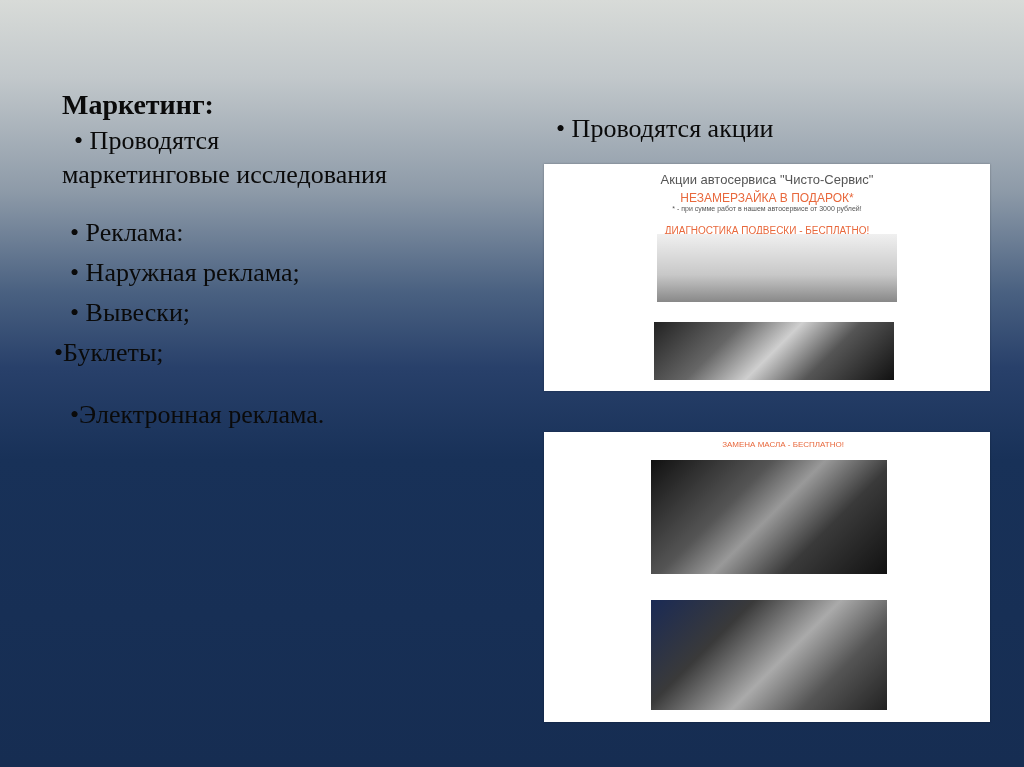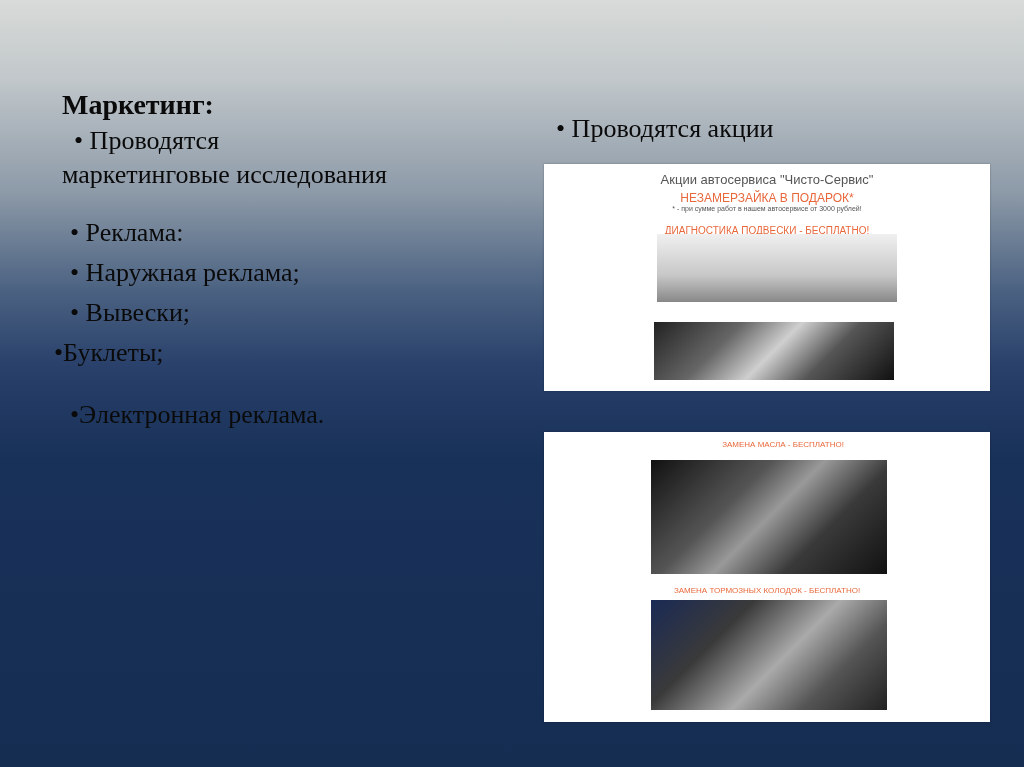--- a/index.html
+++ b/index.html
@@ -32,15 +32,14 @@
  <div class="ptxt" style="top:27px;font-size:12px;color:#e8683c;">НЕЗАМЕРЗАЙКА В ПОДАРОК*</div>
  <div class="ptxt" style="top:41px;font-size:7px;color:#555;">* - при сумме работ в нашем автосервисе от 3000 рублей!</div>
  <div class="ptxt" style="top:61px;font-size:10px;color:#e8683c;">ДИАГНОСТИКА ПОДВЕСКИ - БЕСПЛАТНО!</div>
  <div class="img" style="left:113px;top:70px;width:240px;height:68px;background:linear-gradient(180deg,#f0f0f0,#c8c8c8 60%,#888);"></div>
  <div class="img" style="left:110px;top:158px;width:240px;height:58px;"></div>
 </div>
 
 <div class="panel" style="left:544px;top:432px;width:446px;height:290px;">
  <div class="ptxt" style="top:8px;font-size:8px;color:#e8683c;padding-left:32px;">ЗАМЕНА МАСЛА - БЕСПЛАТНО!</div>
  <div class="img" style="left:107px;top:28px;width:236px;height:114px;background:linear-gradient(135deg,#111 0%,#555 35%,#999 50%,#3a3a3a 70%,#111 100%);"></div>
- <div class="ptxt" style="top:154px;font-size:8px;color:#e8683c;">ЗАМЕНА ТОРМОЗНЫХ КОЛОДОК - БЕСПЛАТНО!</div>
  <div class="img" style="left:107px;top:168px;width:236px;height:110px;background:linear-gradient(135deg,#1a2a55 0%,#3a3a3a 30%,#aaa 55%,#555 75%,#222 100%);"></div>
 </div>
 
 </body></html>

